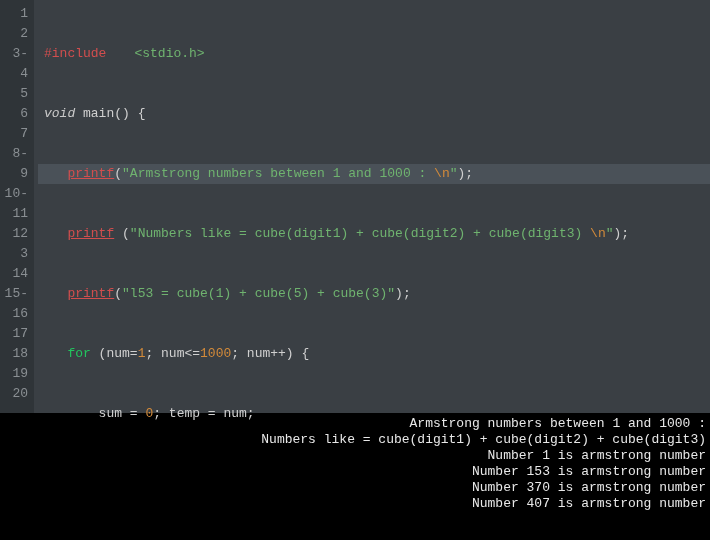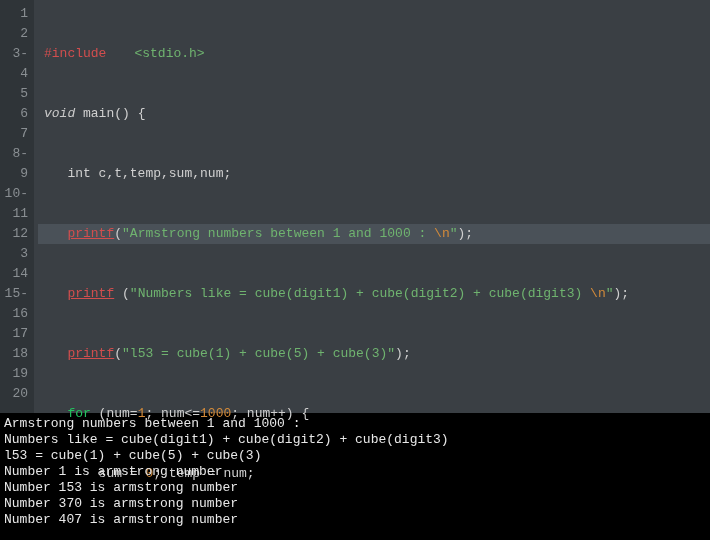--- a/index.html
+++ b/index.html
@@ -46,20 +46,21 @@
 .incl { color: #d24e4e; }
 
 .terminal {
   background: #000;
   color: #e8e8e8;
   padding: 3px 4px;
   font-family: Consolas, 'Courier New', monospace;
   font-size: 13px;
   line-height: 16px;
   height: 114px;
+  text-align: right;
 }
 .terminal div { white-space: pre; }
 </style>
 </head>
 <body>
 
 <div class="editor">
   <div class="gutter">
     <span class="ln"><span>1</span><span class="fold"> </span></span>
     <span class="ln"><span>2</span><span class="fold"> </span></span>
@@ -78,21 +79,20 @@
     <span class="ln"><span>15</span><span class="fold">-</span></span>
     <span class="ln"><span>16</span><span class="fold"> </span></span>
     <span class="ln"><span>17</span><span class="fold"> </span></span>
     <span class="ln"><span>18</span><span class="fold"> </span></span>
     <span class="ln"><span>19</span><span class="fold"> </span></span>
     <span class="ln"><span>20</span><span class="fold"> </span></span>
   </div>
   <div class="code">
     <span class="row"><span class="incl">#include</span><span class="hdr">&lt;stdio.h&gt;</span></span>
     <span class="row"><span class="type">void</span><span> main() {</span></span>
-    <span class="row"><span>   int c,t,temp,sum,num;</span></span>
     <span class="row hl"><span>   </span><span class="ptf">printf</span><span>(</span><span class="str">"Armstrong numbers between 1 and 1000 : </span><span class="esc">\n</span><span class="str">"</span><span>);</span></span>
     <span class="row"><span>   </span><span class="ptf">printf</span><span> (</span><span class="str">"Numbers like = cube(digit1) + cube(digit2) + cube(digit3) </span><span class="esc">\n</span><span class="str">"</span><span>);</span></span>
     <span class="row"><span>   </span><span class="ptf">printf</span><span>(</span><span class="str">"l53 = cube(1) + cube(5) + cube(3)"</span><span>);</span></span>
     <span class="row"><span>   </span><span class="fn">for</span><span> (num=</span><span class="num">1</span><span>; num&lt;=</span><span class="num">1000</span><span>; num++) {</span></span>
     <span class="row"><span>       sum = </span><span class="num">0</span><span>; temp = num;</span></span>
     
     
     
     
     
@@ -101,18 +101,17 @@
     
     
     
     
   </div>
 </div>
 
 <div class="terminal">
   <div>Armstrong numbers between 1 and 1000 :</div>
   <div>Numbers like = cube(digit1) + cube(digit2) + cube(digit3)</div>
-  <div>l53 = cube(1) + cube(5) + cube(3)</div>
   <div>Number 1 is armstrong number</div>
   <div>Number 153 is armstrong number</div>
   <div>Number 370 is armstrong number</div>
   <div>Number 407 is armstrong number</div>
 </div>
 
 </body></html>

